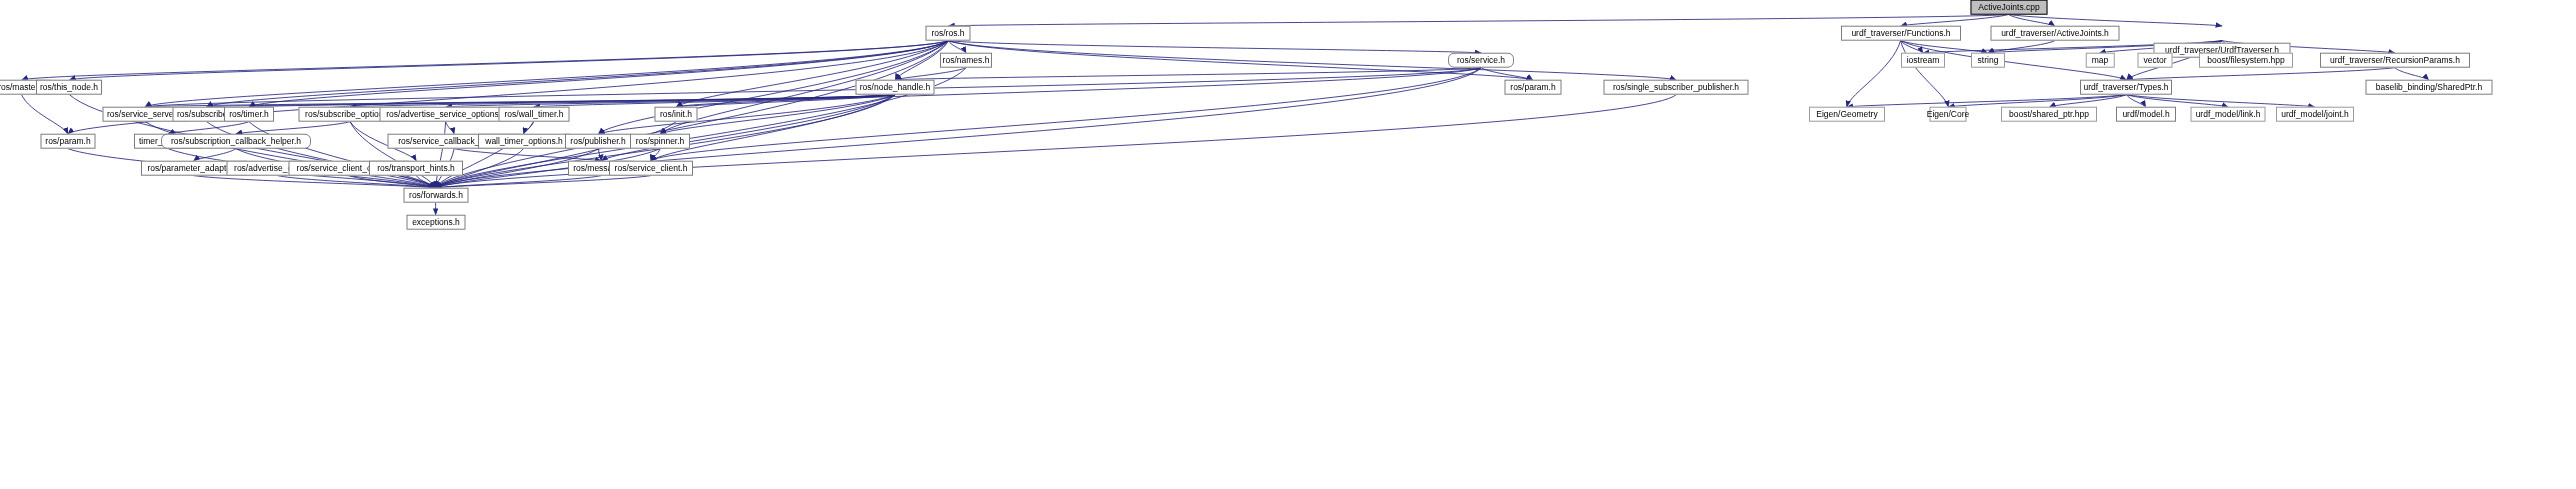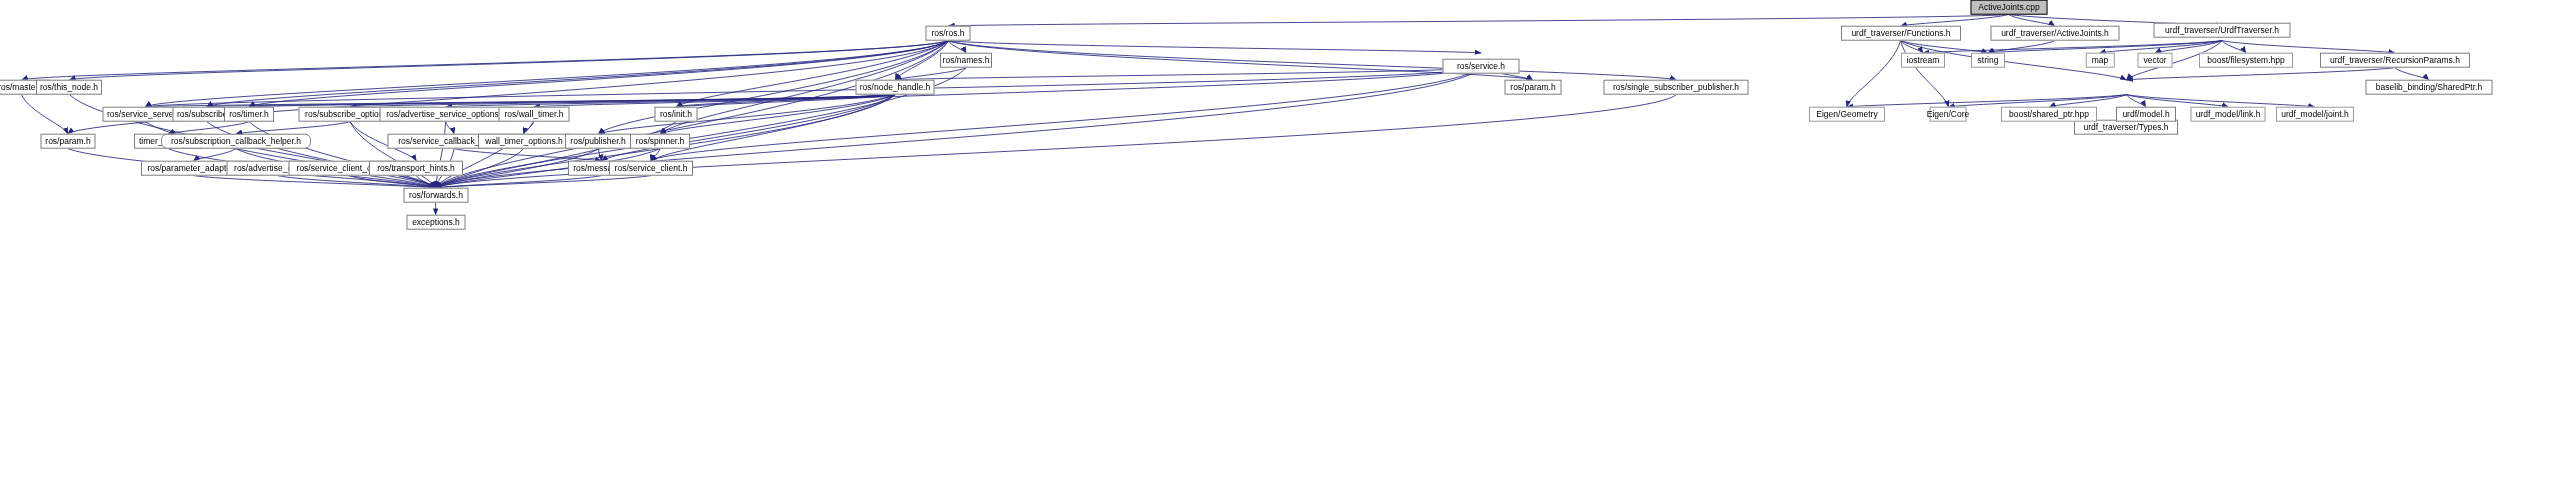--- a/index.html
+++ b/index.html
@@ -162,35 +162,35 @@
         <path d="M2758,122.5 C2762.125,129.7 2781.125,134.98 2783,138.5" fill="none" stroke="#27277f" stroke-width="1.1" marker-end="url(#arrow)"></path>
         <path d="M2758,122.5 C2779.78,129.7 2880.1,134.98 2890,138.5" fill="none" stroke="#27277f" stroke-width="1.1" marker-end="url(#arrow)"></path>
         <path d="M2758,122.5 C2798.26,129.7 2983.7,134.98 3002,138.5" fill="none" stroke="#27277f" stroke-width="1.1" marker-end="url(#arrow)"></path>
       </g>
   </svg>
   <div id="node-layer">
       <div class="gnode root" style="left: 2009px; top: 7px; width: 77px;">ActiveJoints.cpp</div>
       <div class="gnode plain" style="left: 948px; top: 33px; width: 45px;">ros/ros.h</div>
       <div class="gnode plain" style="left: 1901px; top: 33px; width: 120px;">urdf_traverser/Functions.h</div>
       <div class="gnode plain" style="left: 2055px; top: 33px; width: 129px;">urdf_traverser/ActiveJoints.h</div>
-      <div class="gnode plain" style="left: 2222px; top: 30px; width: 137px;">urdf_traverser/UrdfTraverser.h</div>
+      <div class="gnode plain" style="left: 2222px; top: 50px; width: 137px;">urdf_traverser/UrdfTraverser.h</div>
       <div class="gnode plain" style="left: 966px; top: 60px; width: 52px;">ros/names.h</div>
-      <div class="gnode plain" style="left: 1481px; top: 66px; width: 77px;">ros/service.h</div>
+      <div class="gnode plain" style="left: 1481px; top: 60px; width: 66px; border-radius: 6px;">ros/service.h</div>
       <div class="gnode ext" style="left: 1923px; top: 60px; width: 44px;">iostream</div>
       <div class="gnode ext" style="left: 1988px; top: 60px; width: 34px;">string</div>
       <div class="gnode ext" style="left: 2100px; top: 60px; width: 28.5px;">map</div>
       <div class="gnode ext" style="left: 2155px; top: 60px; width: 35px;">vector</div>
       <div class="gnode ext" style="left: 2246px; top: 60px; width: 94px;">boost/filesystem.hpp</div>
       <div class="gnode plain" style="left: 2395px; top: 60px; width: 150px;">urdf_traverser/RecursionParams.h</div>
       <div class="gnode plain" style="left: 21.6px; top: 87px; width: 57px;">ros/master.h</div>
       <div class="gnode plain" style="left: 69px; top: 87px; width: 66px;">ros/this_node.h</div>
       <div class="gnode plain" style="left: 895px; top: 87px; width: 79px;">ros/node_handle.h</div>
       <div class="gnode plain" style="left: 1533px; top: 87px; width: 57px;">ros/param.h</div>
       <div class="gnode plain" style="left: 1676px; top: 87px; width: 145px;">ros/single_subscriber_publisher.h</div>
-      <div class="gnode plain" style="left: 2126px; top: 87px; width: 104px; margin-top: 40px;">urdf_traverser/Types.h</div>
+      <div class="gnode plain" style="left: 2126px; top: 87px; width: 92px;">urdf_traverser/Types.h</div>
       <div class="gnode plain" style="left: 2429px; top: 87px; width: 127px;">baselib_binding/SharedPtr.h</div>
       <div class="gnode plain" style="left: 68px; top: 141px; width: 55px;">ros/param.h</div>
       <div class="gnode plain" style="left: 145px; top: 114px; width: 85px;">ros/service_server.h</div>
       <div class="gnode plain" style="left: 207px; top: 114px; width: 69px;">ros/subscriber.h</div>
       <div class="gnode plain" style="left: 249px; top: 114px; width: 50px;">ros/timer.h</div>
       <div class="gnode plain" style="left: 350px; top: 114px; width: 103px;">ros/subscribe_options.h</div>
       <div class="gnode plain" style="left: 446px; top: 114px; width: 133px;">ros/advertise_service_options.h</div>
       <div class="gnode plain" style="left: 534px; top: 114px; width: 71px;">ros/wall_timer.h</div>
       <div class="gnode plain" style="left: 676px; top: 114px; width: 43px;">ros/init.h</div>
       <div class="gnode ext" style="left: 1847px; top: 114px; width: 76px;">Eigen/Geometry</div>

